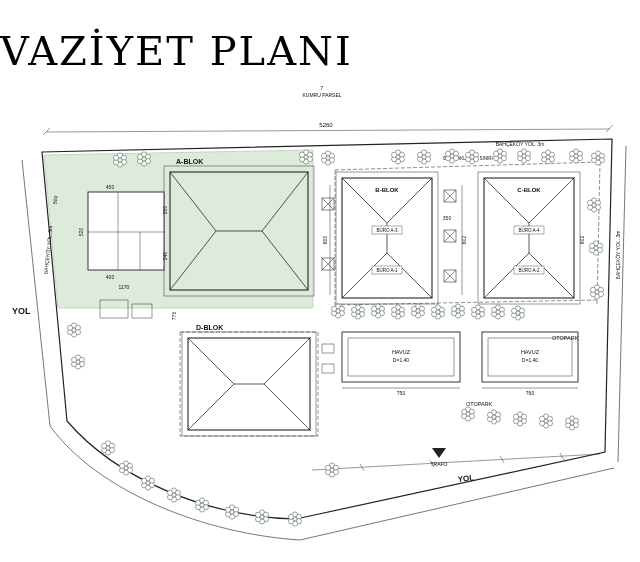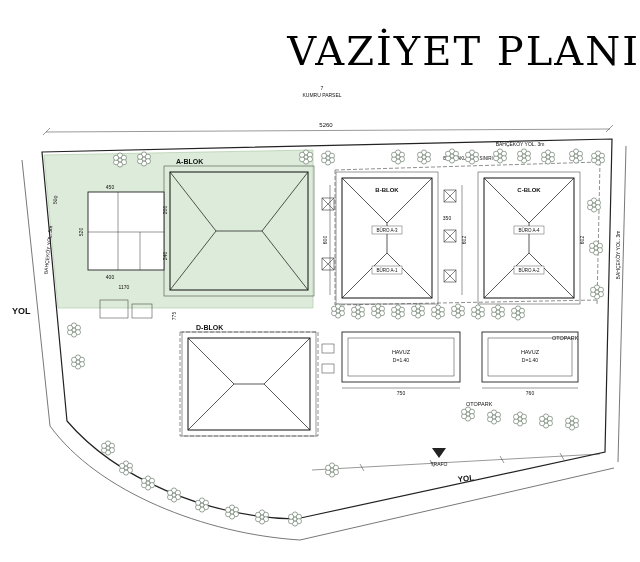--- a/index.html
+++ b/index.html
@@ -1,18 +1,18 @@
 <!DOCTYPE html>
 <html><head>
 <meta charset="utf-8">
 <style>
   html,body{margin:0;padding:0;}
   body{width:640px;height:562px;position:relative;background:#ffffff;overflow:hidden;
        font-family:"Liberation Sans",sans-serif;}
-  .title{position:absolute;top:28px;left:0;right:0;text-align:right;
+  .title{position:absolute;top:28px;left:0;right:0;text-align:left;
          font-family:"DejaVu Serif","Liberation Serif",serif;font-size:40px;
          letter-spacing:2px;color:#000;}
   svg{position:absolute;top:0;left:0;}
   .t{font-family:"Liberation Sans",sans-serif;fill:#111;}
   .s4{font-size:4.5px}.s5{font-size:5px}.s55{font-size:5.5px}.s6{font-size:6px}
   .s7{font-size:7px}.s8{font-size:8px}.s9{font-size:9px}
   .b{font-weight:bold}
   .thin{stroke:#333;stroke-width:.5;fill:none}
   .wall{stroke:#111;stroke-width:1;fill:none}
   .roofline{stroke:#111;stroke-width:.7}

